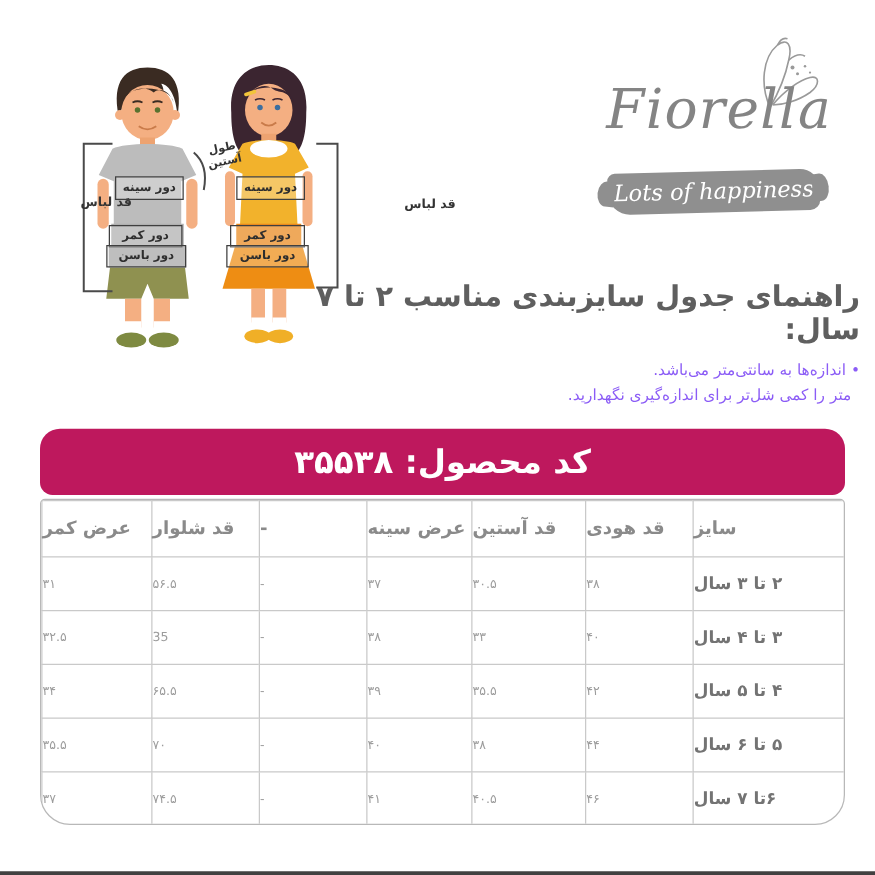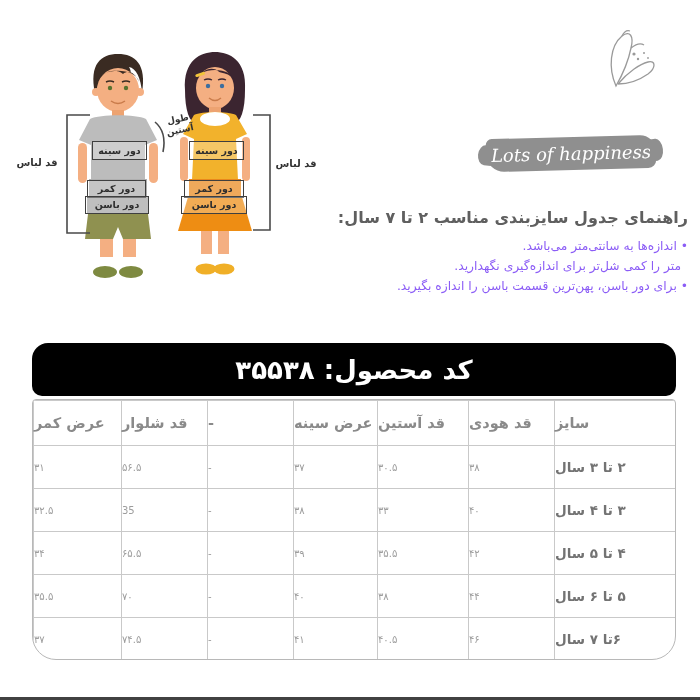--- a/index.html
+++ b/index.html
@@ -9,21 +9,21 @@
   }
   
   .figures-svg{position:absolute;left:5px;top:30px;width:300px;height:280px;}
   .measure-box{
     position:absolute;border:1px solid #3f3f3f;background:rgba(255,255,255,0.28);
     display:flex;align-items:center;justify-content:center;
     font-size:9.5px;font-weight:bold;color:#2e2e2e;direction:rtl;line-height:1;text-align:right;
   }
   .side-label{
     position:absolute;font-size:10px;font-weight:bold;color:#333;direction:rtl;
-    text-align:center;line-height:12px;
+    text-align:center;line-height:12px;margin-left:48px;
   }
   .sleeve-label{
     position:absolute;left:164px;top:114px;width:30px;font-size:9px;font-weight:bold;
     color:#333;direction:rtl;text-align:center;line-height:11px;transform:rotate(-12deg);
   }
   
   .logo{position:absolute;left:465px;top:28px;width:230px;height:150px;}
   .brand-script{
     position:absolute;left:20px;top:34px;width:160px;text-align:center;
     font-family:"DejaVu Serif",serif;font-style:italic;font-size:44px;color:#848484;
@@ -35,26 +35,26 @@
     display:flex;align-items:center;justify-content:center;
   }
   .banner:before{content:"";position:absolute;left:-8px;top:6px;width:14px;height:20px;background:#8f8f8f;border-radius:60% 0 0 60%;transform:rotate(8deg);}
   .banner:after{content:"";position:absolute;right:-7px;top:4px;width:13px;height:22px;background:#8f8f8f;border-radius:0 60% 60% 0;transform:rotate(-6deg);}
   .banner span{
     font-family:"DejaVu Serif",serif;font-style:italic;font-size:18px;color:#ffffff;white-space:nowrap;
   }
   .butterfly{position:absolute;left:133px;top:0px;}
   
   .guide{position:absolute;right:12px;top:208px;width:450px;direction:rtl;text-align:right;}
-  .guide-title{font-size:16px;font-weight:bold;color:#5f5f5f;margin:0 0 9px 0;}
+  .guide-title{font-size:23px;font-weight:bold;color:#5f5f5f;margin:17px 0 9px 0;}
   .guide-notes div{font-size:12.3px;color:#8b5cf6;line-height:20px;}
   .guide-notes .indent{padding-right:7px;}
   
   .code-bar{
-    position:absolute;left:32px;top:343px;width:644px;height:53px;background:#000000;
+    position:absolute;left:32px;top:343px;width:644px;height:53px;background:#be185d;
     border-radius:16px 16px 10px 10px;display:flex;align-items:center;justify-content:center;
   }
   .code-bar span{color:#ffffff;font-weight:bold;font-size:26px;direction:rtl;}
   
   .table-wrap{
     position:absolute;left:32px;top:399px;width:644px;height:261px;
     border:1.5px solid #b8b8b8;border-radius:4px 4px 24px 24px;overflow:hidden;box-sizing:border-box;
   }
   table.size{border-collapse:collapse;width:100%;height:100%;direction:rtl;table-layout:fixed;}
   table.size th,table.size td{
@@ -149,31 +149,31 @@
         <path d="M20,56 C30,44 42,36 50,34 C58,32 58,40 50,46 C40,53 28,56 20,56"></path>
         <path d="M24,8 C26,4 29,2 32,3 M33,20 C38,16 43,15 46,17"></path>
       </g>
       <g fill="#9a9a9a">
         <circle cx="36" cy="26" r="1.6"></circle>
           <circle cx="40" cy="31" r="1.2"></circle>
         <circle cx="46" cy="25" r="1"></circle>
           <circle cx="50" cy="30" r="0.9"></circle>
       </g>
     </svg>
+    <div class="brand-script">Fiorella</div>
     <div class="banner">
       <span>Lots of happiness</span>
     </div>
   </div>
 
   <div class="guide">
     <div class="guide-title">راهنمای جدول سایزبندی مناسب ۲ تا ۷ سال:</div>
     <div class="guide-notes">
       <div>• اندازه‌ها به سانتی‌متر می‌باشد.</div>
       <div class="indent">متر را کمی شل‌تر برای اندازه‌گیری نگهدارید.</div>
-      <div>• برای دور باسن، پهن‌ترین قسمت باسن را اندازه بگیرید.</div>
     </div>
   </div>
 
   <div class="code-bar">
     <span>کد محصول: ۳۵۵۳۸</span>
   </div>
 
   <div class="table-wrap">
     <table class="size">
       <colgroup>

